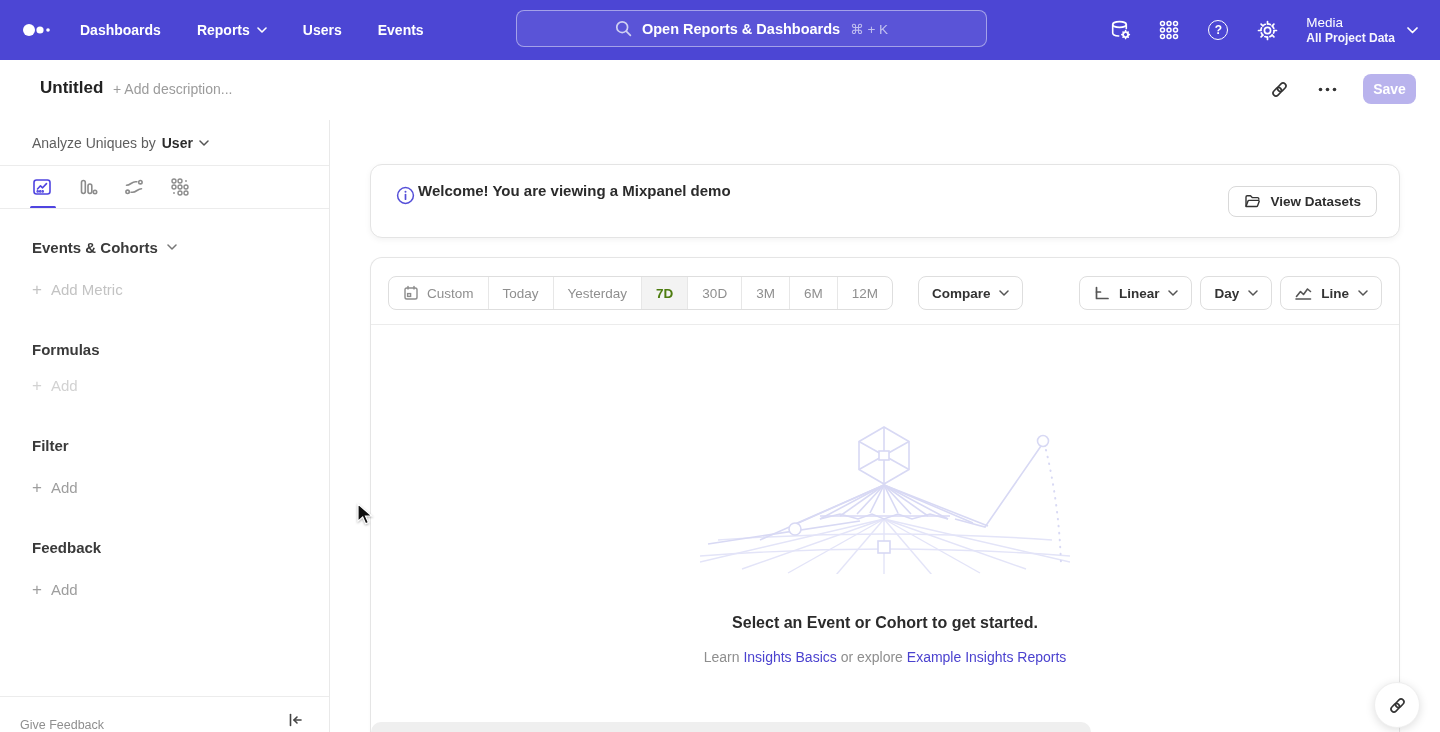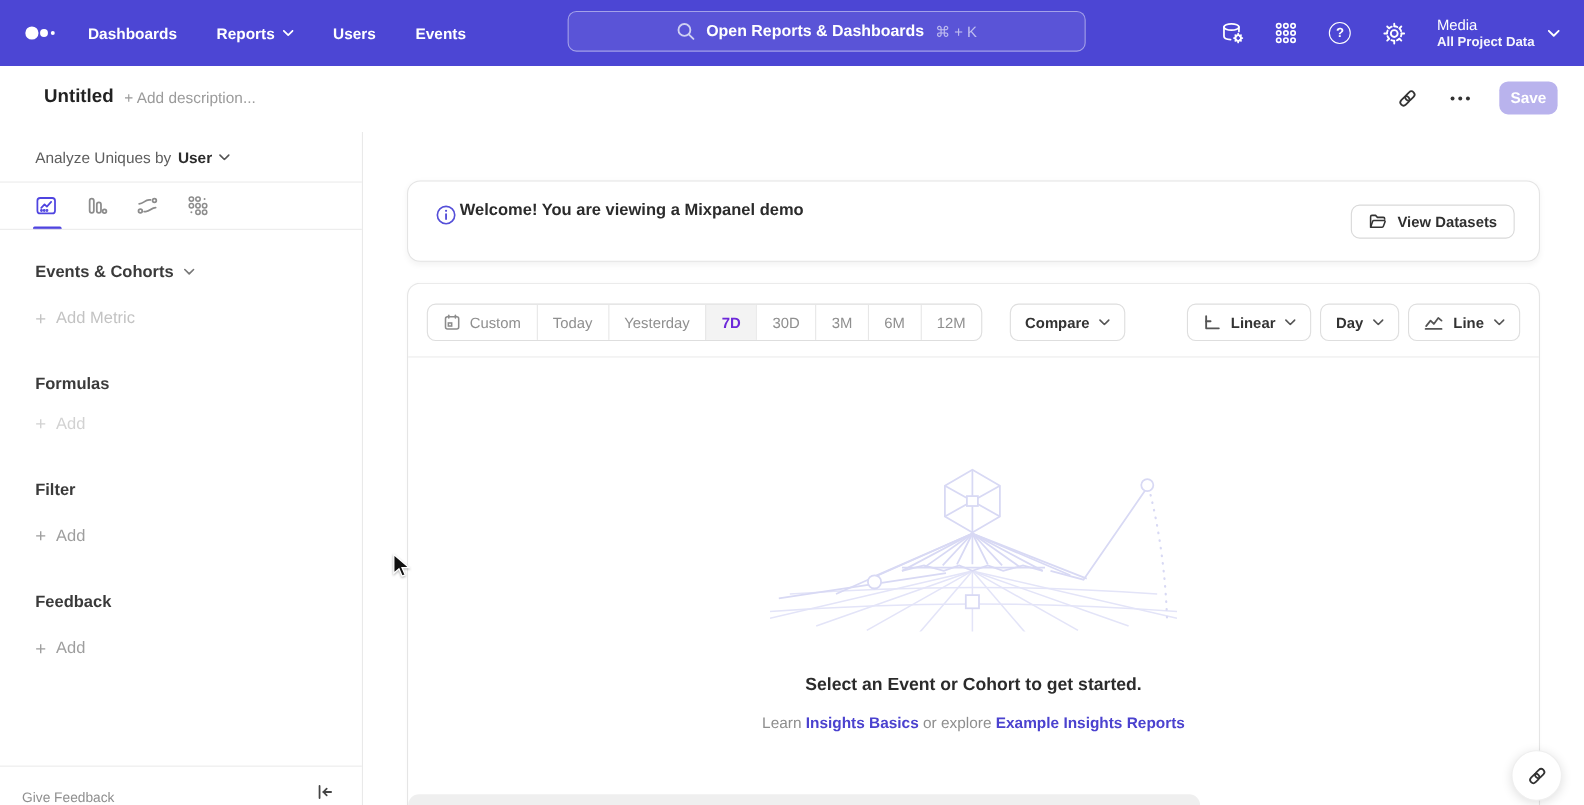--- a/index.html
+++ b/index.html
@@ -100,34 +100,34 @@
   .toolbar { position:absolute; top:18px; left:17px; display:flex; align-items:center; }
   .seg {
     display:flex; align-items:stretch; height:34px;
     border:1px solid #dedede; border-radius:8px; overflow:hidden; background:#fff;
   }
   .seg-item {
     display:flex; align-items:center; gap:8px; padding:0 14px;
     font-size:13.5px; color:#8f8f8f; cursor:pointer; border-left:1px solid #e7e7e7; white-space:nowrap;
   }
   .seg-item:first-child { border-left:none; }
-  .seg-item.selected { background:#f3f3f3; color:#6d28d9; font-weight:700; }
+  .seg-item.selected { background:#f3f3f3; color:#4d7c0f; font-weight:700; }
   .tool-btn {
     height:34px; display:flex; align-items:center; gap:9px; padding:0 13px;
     background:#fff; border:1px solid #dedede; border-radius:8px;
     font-family:inherit; font-size:13.5px; font-weight:600; color:#333; cursor:pointer; white-space:nowrap;
   }
   .compare-btn { margin-left:25px; }
   .toolbar-right { position:absolute; top:18px; right:17px; display:flex; gap:8px; }
   .card-divider { position:absolute; top:66px; left:0; width:100%; height:1px; background:#ececec; }
 
   .illustration { position:absolute; top:166px; left:50%; transform:translateX(-50%); }
   .empty-title { position:absolute; top:356px; width:100%; text-align:center; font-size:16px; font-weight:700; color:#2b2b2b; }
   .empty-links { position:absolute; top:391px; width:100%; text-align:center; font-size:14px; color:#8e8e8e; }
-  .link { color:#4b42cf; font-weight:700; cursor:pointer; text-decoration:none; }
+  .link { color:#4b42cf; font-weight:400; cursor:pointer; text-decoration:none; }
   .bottom-sheet {
     position:absolute; bottom:0; left:0; width:720px; height:10px;
     background:#efefef; border-radius:10px 10px 0 0;
   }
 
   .float-link-btn {
     position:absolute; left:1044px; top:562px; width:46px; height:46px; border-radius:50%;
     background:#fff; border:1px solid #efefef; box-shadow:0 2px 10px rgba(0,0,0,0.13);
     display:flex; align-items:center; justify-content:center; cursor:pointer;
   }

